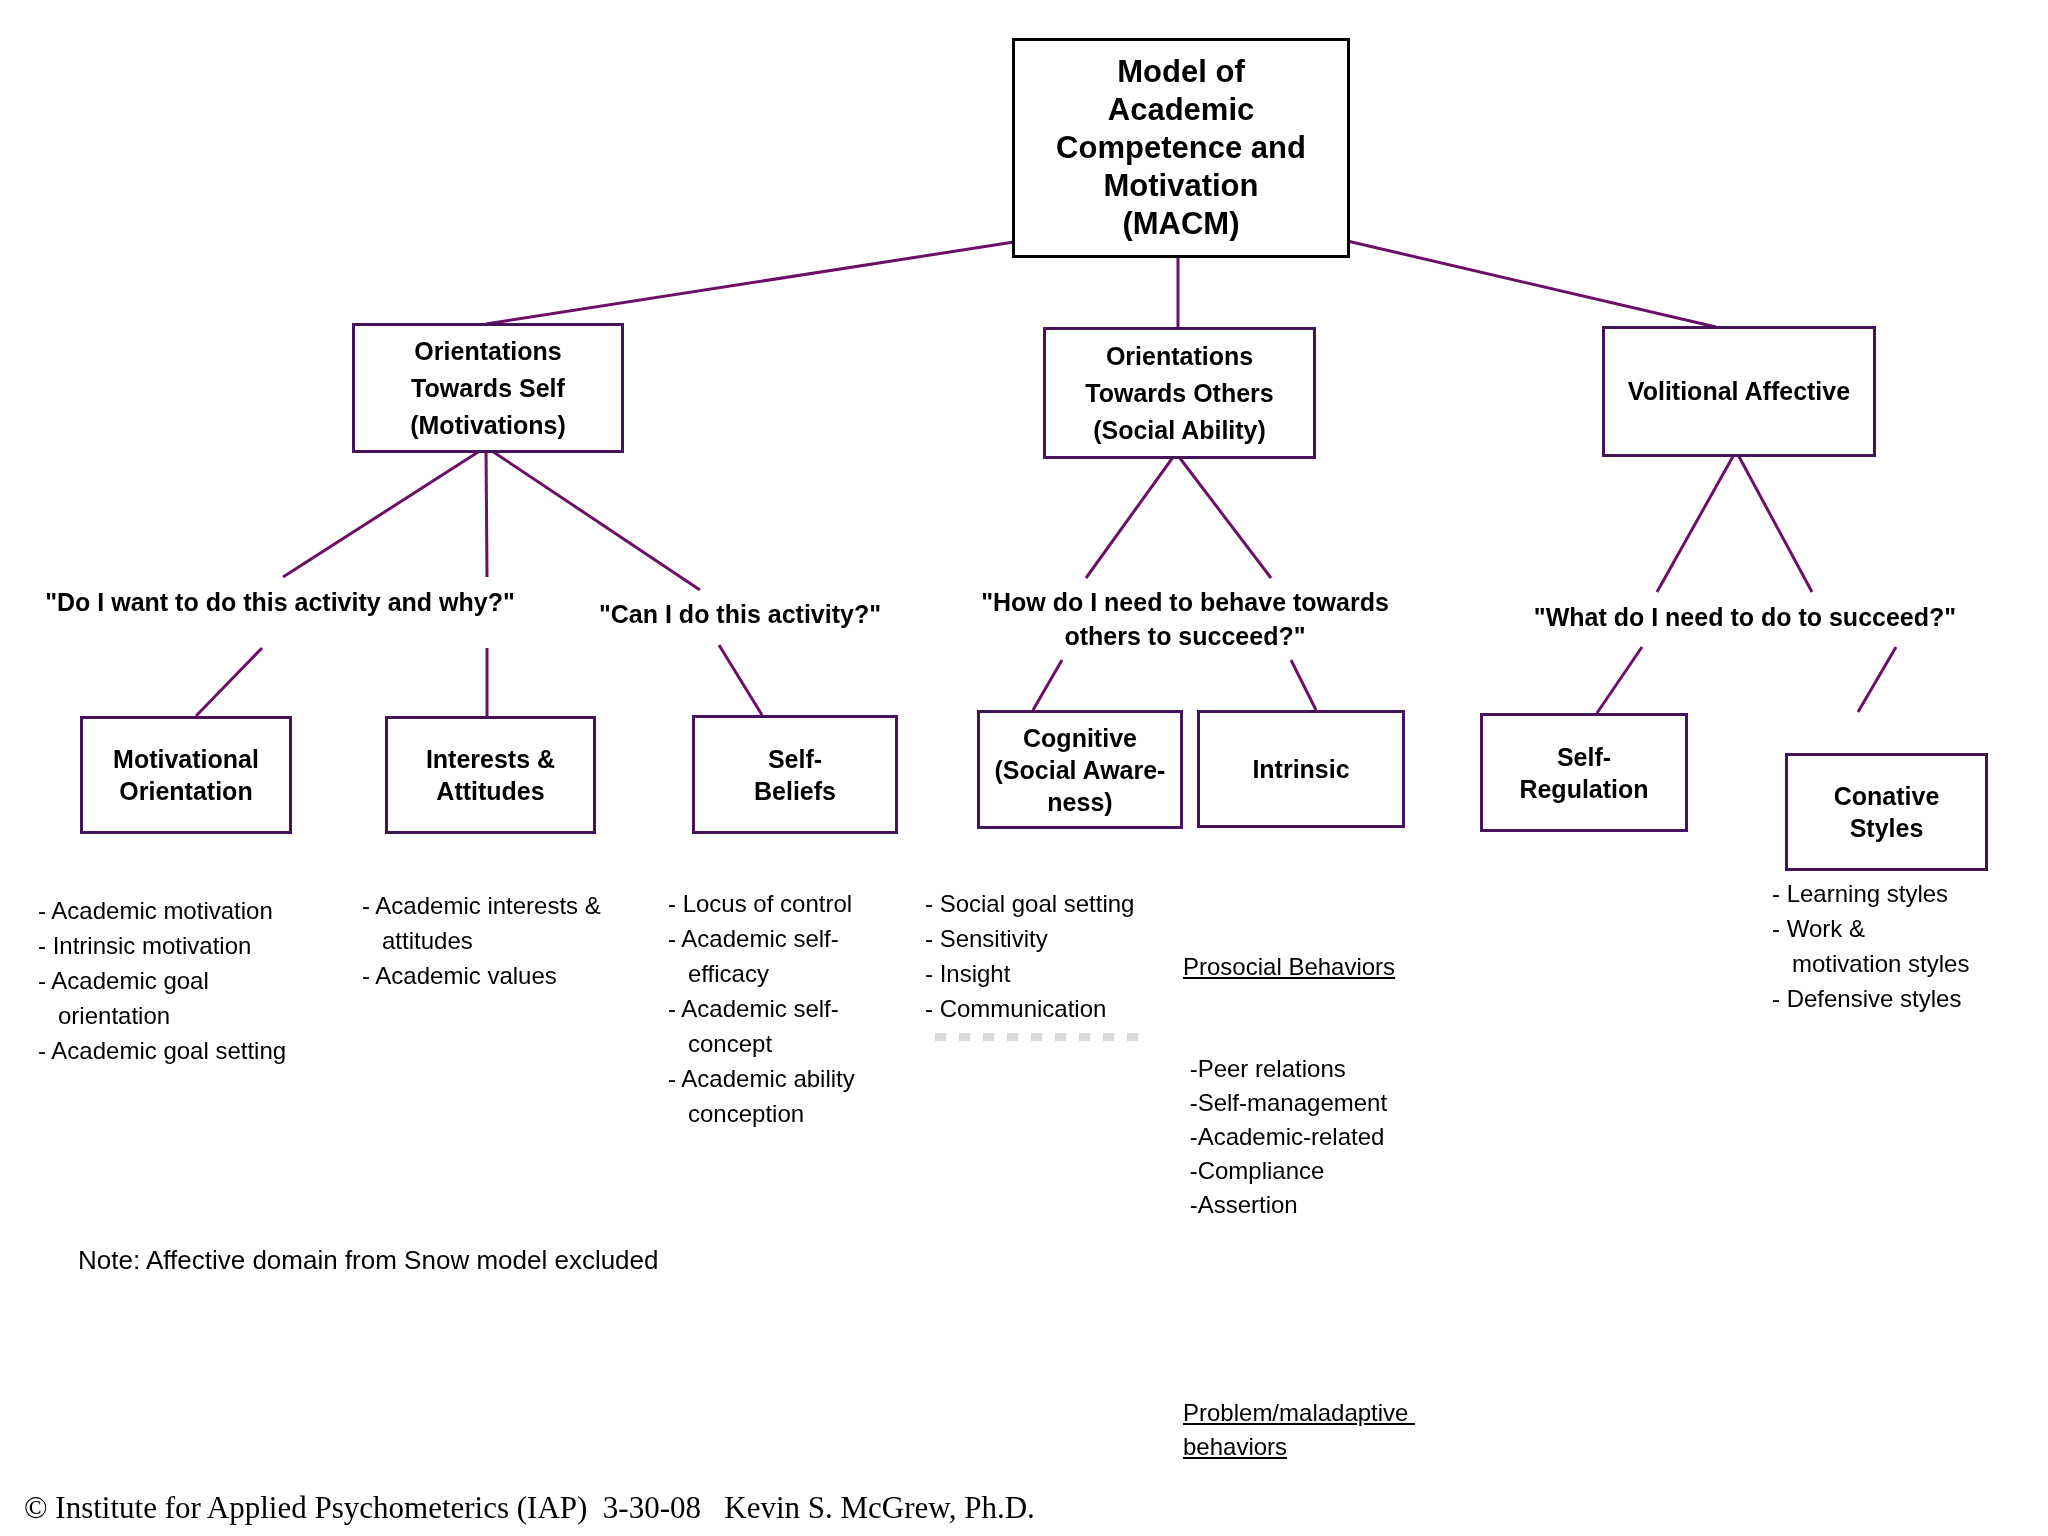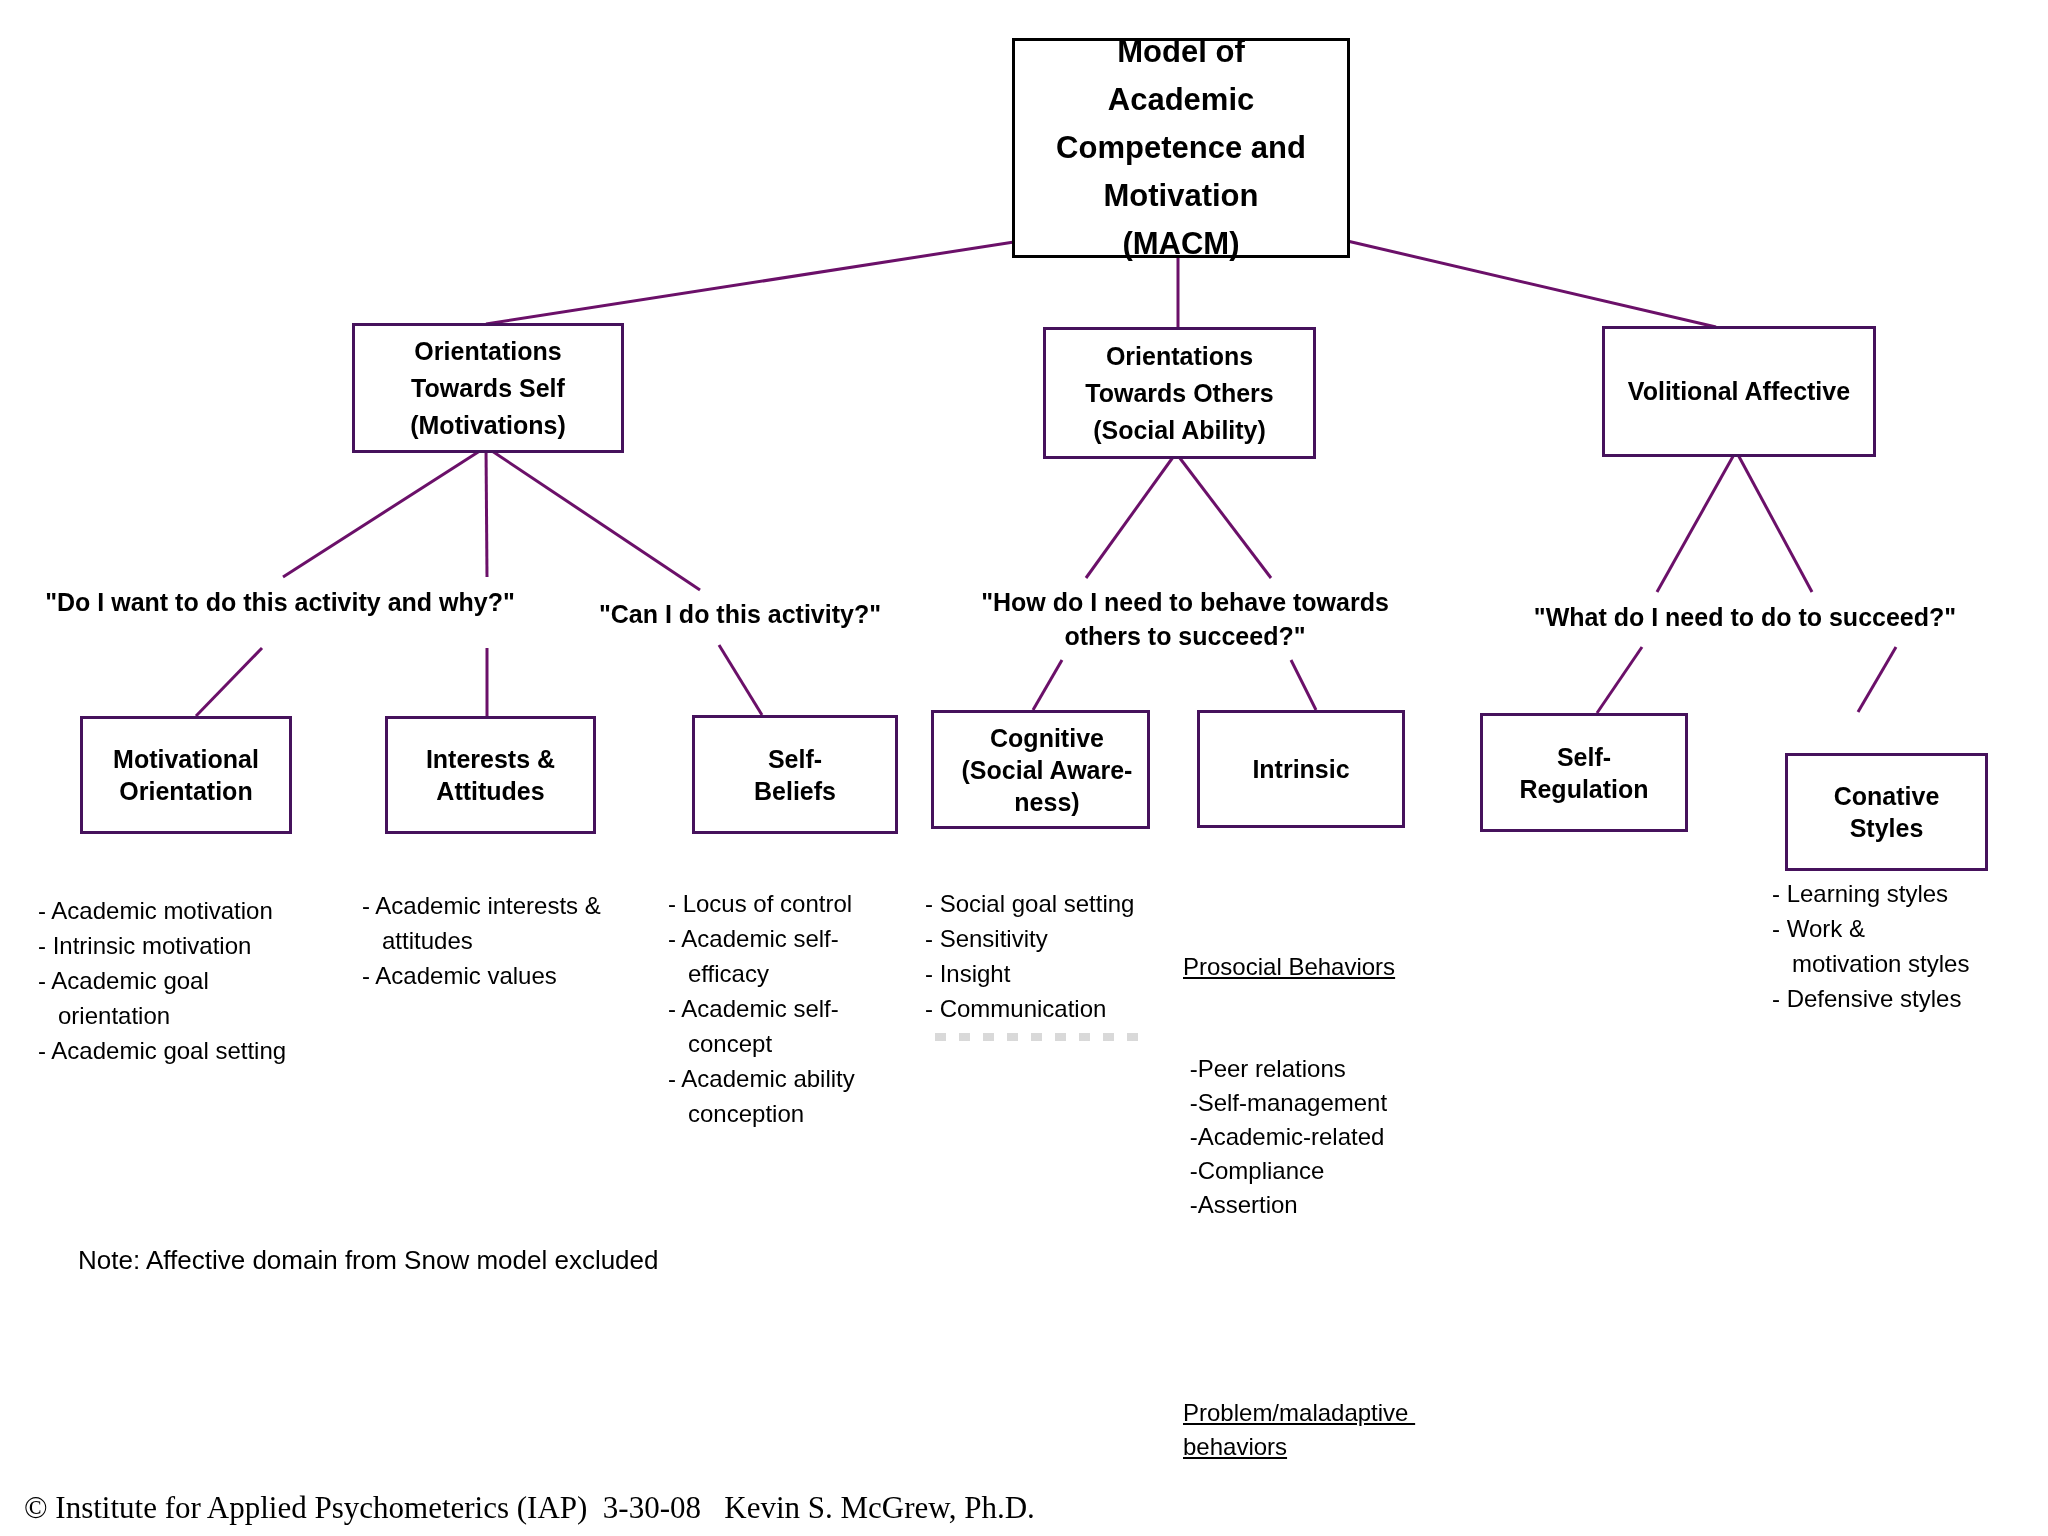--- a/index.html
+++ b/index.html
@@ -8,21 +8,21 @@
     font-family:"Liberation Sans",sans-serif;color:#000;
   }
   svg.connectors{position:absolute;left:0;top:0;z-index:1;}
   svg.connectors line{stroke:#6B1069;stroke-width:3;}
   .node{
     position:absolute;z-index:2;background:#fff;
     border:3px solid #46125C;
     display:flex;align-items:center;justify-content:center;
     text-align:center;font-weight:bold;white-space:pre-wrap;
   }
-  .node.root{border-color:#000;font-size:31px;line-height:48px;}
+  .node.root{border-color:#000;font-size:31px;line-height:38px;}
   .node.lvl2{font-size:25px;line-height:37px;justify-content:center;}
   .node.lvl3{font-size:25px;line-height:32px;}
   .question{
     position:absolute;z-index:2;font-weight:bold;font-size:25px;line-height:34px;
     text-align:center;white-space:pre-wrap;
   }
   .list{
     position:absolute;z-index:2;font-size:24px;line-height:35px;white-space:pre-wrap;
   }
   .list.tight{line-height:34px;}
@@ -100,21 +100,21 @@
 Orientation</span>
   </div>
   <div class="node lvl3" style="left:385px;top:716px;width:205px;height:112px;">
     <span>Interests &amp;
 Attitudes</span>
   </div>
   <div class="node lvl3" style="left:692px;top:715px;width:200px;height:113px;">
     <span>Self-
 Beliefs</span>
   </div>
-  <div class="node lvl3" style="left:931px;top:710px;width:200px;height:113px;padding-left:13px;">
+  <div class="node lvl3" style="left:977px;top:710px;width:200px;height:113px;">
     <span>Cognitive
 (Social Aware-
 ness)</span>
   </div>
   <div class="node lvl3" style="left:1197px;top:710px;width:202px;height:112px;">
     <span>Intrinsic</span>
   </div>
   <div class="node lvl3" style="left:1480px;top:713px;width:202px;height:113px;">
     <span>Self-
 Regulation</span>

